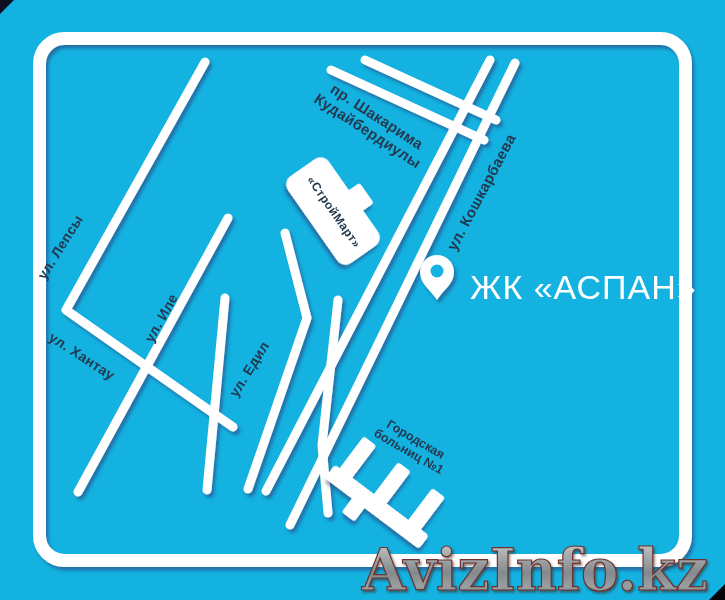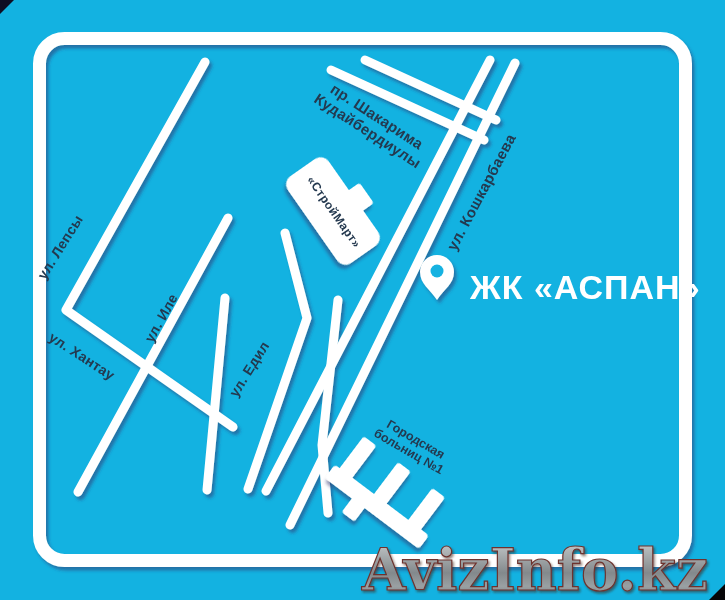--- a/index.html
+++ b/index.html
@@ -21,21 +21,21 @@
   .lbl-koshkarbaev{left:481px;top:192px;font-size:15px;transform:translate(-50%,-50%) rotate(-62deg);}
   .lbl-stroymart{
     position:absolute;left:334px;top:212px;color:#24394f;font-weight:700;font-size:12px;
     white-space:nowrap;transform:translate(-50%,-50%) rotate(55deg);letter-spacing:.4px;
   }
   .lbl-hospital{
     position:absolute;left:412px;top:446px;color:#24394f;font-weight:700;font-size:12.5px;
     white-space:nowrap;transform:translate(-50%,-50%) rotate(30deg);text-align:center;line-height:1.08;
   }
   .pin-label{
-    position:absolute;left:470px;top:268px;color:#ffffff;font-weight:700;font-size:34px;
+    position:absolute;left:470px;top:268px;color:#ffffff;font-weight:400;font-size:34px;
     white-space:nowrap;letter-spacing:1px;
   }
   .corner-tl{
     position:absolute;left:0;top:0;width:14px;height:14px;background:#0e0e24;
     clip-path:polygon(0 0,100% 0,0 100%);
   }
   .corner-br{
     position:absolute;right:0;bottom:0;width:16px;height:16px;background:#060608;
     clip-path:polygon(100% 0,100% 100%,0 100%);
   }

